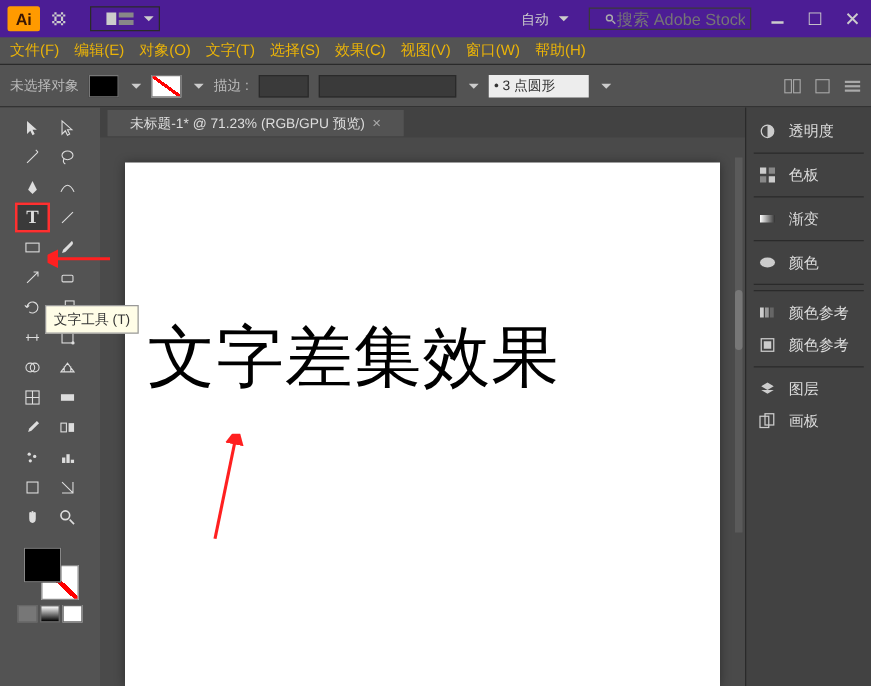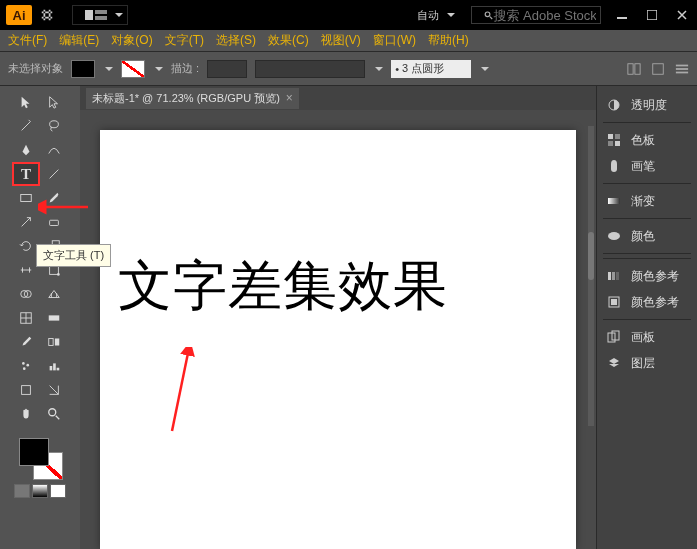--- a/index.html
+++ b/index.html
@@ -1,37 +1,37 @@
 <!DOCTYPE html>
 <html><head>
 <meta charset="utf-8">
 <style>
 *{margin:0;padding:0;box-sizing:border-box;font-family:"Microsoft YaHei",sans-serif;user-select:none}
 body{width:697px;height:549px;background:#535353;overflow:hidden;font-size:11px;color:#ccc}
-.titlebar{height:30px;background:#000000;display:flex;align-items:center;padding:0 6px}
+.titlebar{height:30px;background:#4c1d95;display:flex;align-items:center;padding:0 6px}
 .titlebar .logo{width:26px;height:20px;background:#ff9a00;color:#3a1703;font-weight:bold;display:flex;align-items:center;justify-content:center;font-size:13px;border-radius:2px}
 .titlebar svg{margin-left:8px}
 .titlebar .ws{margin-left:18px;padding:2px 4px;border:1px solid #2a2a2a;display:flex;align-items:center}
 .titlebar .auto{margin-left:auto;font-size:11px}
 .titlebar .search{margin-left:16px;display:flex;align-items:center;border:1px solid #3a3a3a;padding:1px 4px;width:130px;height:18px}
 .titlebar .search input{background:transparent;border:none;color:#888;font-size:13px;width:100%;outline:none}
 .winbtn{width:26px;height:18px;display:flex;align-items:center;justify-content:center;margin-left:4px;color:#ccc}
 .menubar{height:22px;background:#535353;display:flex;align-items:center;padding:0 8px;gap:12px;font-size:12px;border-bottom:1px solid #2a2a2a}
 .menubar span{color:#eab308}
 .ctrlbar{height:34px;background:#535353;display:flex;align-items:center;padding:0 8px;border-bottom:1px solid #2a2a2a;font-size:11px;color:#bbb;gap:8px}
 .swatch{width:24px;height:18px;background:#000;border:1px solid #777}
 .swatch.nostroke{background:#fff;position:relative}
 .swatch.nostroke::after{content:"";position:absolute;left:0;top:0;right:0;bottom:0;background:linear-gradient(to top right,transparent 45%,red 45%,red 55%,transparent 55%)}
 .stroke-in{width:40px;height:18px;background:#3a3a3a;border:1px solid #2a2a2a}
 .strokewide{width:110px;height:18px;background:#3a3a3a;border:1px solid #2a2a2a}
 .presetbox{width:80px;height:18px;background:#ededed;color:#333;display:flex;align-items:center;padding:0 4px;font-size:11px}
 .main{display:flex;height:463px}
 .tools{width:80px;background:#535353;display:flex;flex-direction:column;align-items:center;padding-top:4px}
 .tabstrip{height:24px;background:#424242;display:flex;align-items:center;padding:0 6px}
-.tabstrip .tab{background:#535353;padding:3px 6px;font-size:11px;display:flex;align-items:center;gap:6px;color:#ddd}
+.tabstrip .tab{background:#535353;padding:3px 18px;font-size:11px;display:flex;align-items:center;gap:6px;color:#ddd}
 .tabstrip .tab .x{color:#aaa;font-size:12px}
 .center{flex:1;background:#4a4a4a;display:flex;flex-direction:column;position:relative}
 .canvas-wrap{flex:1;padding:20px 20px 0 20px;position:relative;overflow:hidden}
 .canvas{background:#fff;width:100%;height:100%;position:relative;box-shadow:0 0 8px rgba(0,0,0,.4)}
 .big-text{position:absolute;left:18px;top:120px;font-size:54px;font-weight:400;color:#000;letter-spacing:1px;font-family:"SimHei","Microsoft YaHei",sans-serif}
 .panels{width:101px;background:#424242;border-left:1px solid #2a2a2a;padding:6px 0}
 .prow{display:flex;align-items:center;height:26px;padding:0 8px;gap:8px;color:#ddd;font-size:12px}
 .prow .ico{width:18px;display:flex;align-items:center;justify-content:center}
 .psep{height:1px;background:#2a2a2a;margin:4px 6px}
 .toolgrid{display:grid;grid-template-columns:28px 28px;gap:0}
@@ -344,28 +344,20 @@
         <span class="ico">
           <svg width="14" height="14">
             <rect x="1" y="1" width="5" height="5" fill="#ccc"></rect>
             <rect x="8" y="1" width="5" height="5" fill="#888"></rect>
             <rect x="1" y="8" width="5" height="5" fill="#888"></rect>
             <rect x="8" y="8" width="5" height="5" fill="#ccc"></rect>
           </svg>
         </span>
         <span>色板</span>
       </div>
-    <div class="prow">
-        <span class="ico">
-          <svg width="14" height="14">
-            <path fill="#ccc" d="M7 1q3 0 3 4v5q0 3-3 3t-3-3V5q0-4 3-4z"></path>
-          </svg>
-        </span>
-        <span>画笔</span>
-      </div>
     <div class="psep"></div>
     <div class="prow">
         <span class="ico">
           <svg width="14" height="14">
             <rect x="1" y="4" width="12" height="6" fill="url(#g)"></rect>
             <defs>
               <linearGradient id="g">
                 <stop offset="0" stop-color="#fff"></stop>
                 <stop offset="1" stop-color="#333"></stop>
               </linearGradient>
@@ -401,33 +393,33 @@
             <rect x="2" y="2" width="10" height="10" fill="none" stroke="#ccc"></rect>
             <rect x="4" y="4" width="6" height="6" fill="#ccc"></rect>
           </svg>
         </span>
         <span>颜色参考</span>
       </div>
     <div class="psep"></div>
     <div class="prow">
         <span class="ico">
           <svg width="14" height="14">
+            <path fill="#ccc" d="M7 2l5 3-5 3-5-3zM2 8l5 3 5-3"></path>
+          </svg>
+        </span>
+        <span>图层</span>
+      </div>
+    <div class="prow">
+        <span class="ico">
+          <svg width="14" height="14">
             <rect x="1" y="3" width="7" height="9" fill="none" stroke="#ccc"></rect>
             <rect x="5" y="1" width="7" height="9" fill="none" stroke="#ccc"></rect>
           </svg>
         </span>
         <span>画板</span>
-      </div>
-    <div class="prow">
-        <span class="ico">
-          <svg width="14" height="14">
-            <path fill="#ccc" d="M7 2l5 3-5 3-5-3zM2 8l5 3 5-3"></path>
-          </svg>
-        </span>
-        <span>图层</span>
       </div>
   </div>
 </div>
 
 <div class="tooltip">文字工具 (T)</div>
 
 <svg class="redarrow1" width="54" height="18">
   <defs>
       <marker id="ah1" markerWidth="8" markerHeight="8" refX="1" refY="3" orient="auto">
         <path d="M0 0L6 3L0 6z" fill="#ff2020"></path>

